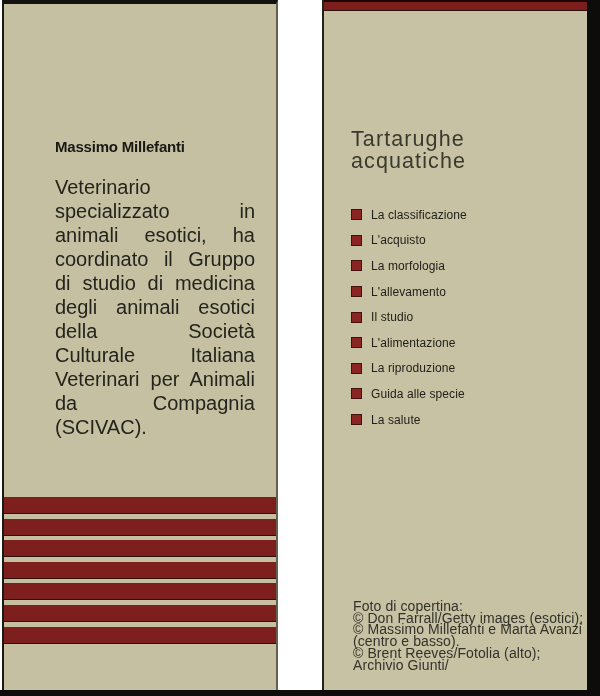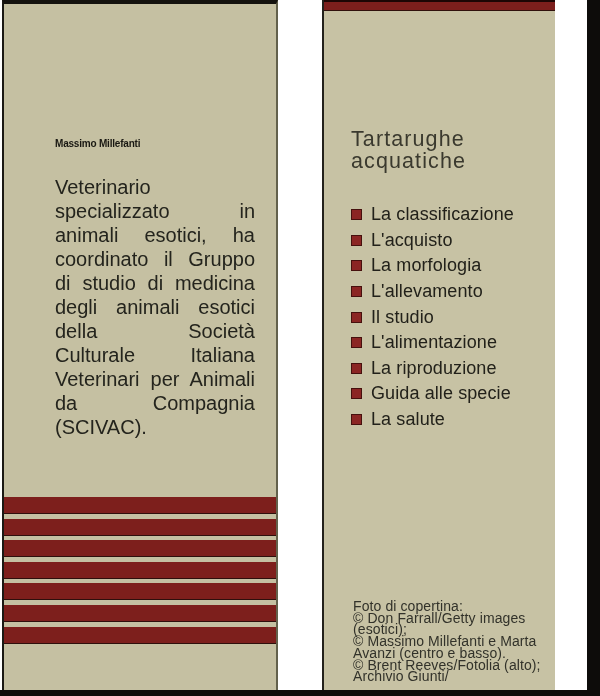--- a/index.html
+++ b/index.html
@@ -26,41 +26,41 @@
   
   .left-flap {
     position: absolute; left: 2px; top: 0; width: 276px; height: 691px;
     background: #c5c0a2;
     border-top: 4px solid #14120e;
     border-left: 2px solid #1b1914;
     border-right: 2px solid #63614c;
   }
   .author {
     position: absolute; left: 51px; top: 134px;
-    font-size: 10px; font-weight: 700; letter-spacing: -0.2px;
+    font-size: 15px; font-weight: 700; letter-spacing: -0.2px;
     color: #191812;
   }
   .bio {
     position: absolute; left: 51px; top: 171px; width: 200px;
     font-size: 20px; line-height: 24px;
     text-align: justify; text-justify: inter-word;
     color: #24241d;
   }
   .stripes {
     position: absolute; left: 0; top: 493px; width: 100%;
   }
   .stripe {
     height: 17px; background: #7d1f1c;
     border-bottom: 1px solid #2e0f0c;
     margin-bottom: 4.6px;
   }
   .stripe:last-child { margin-bottom: 0; }
   
   .right-flap {
-    position: absolute; left: 322px; top: 0; width: 233px; height: 691px;
+    position: absolute; left: 322px; top: 0; width: 265px; height: 691px;
     background: #c7c2a4;
     border-left: 2px solid #23211c;
   }
   .top-band {
     position: absolute; left: 0; top: 0; width: 100%; height: 11px;
     background: #7c1f1c;
     border-top: 2px solid #1c0604;
     border-bottom: 1px solid #30100c;
   }
   .title {
@@ -78,21 +78,21 @@
     height: 25.6px;
   }
   .bullet {
     display: inline-block; flex: 0 0 auto;
     width: 11px; height: 11px;
     background: #8b2523;
     border: 1px solid #46100d;
     margin-right: 9px;
   }
   .topic-label {
-    font-size: 18px; color: #22211a; letter-spacing: 0.1px;
+    font-size: 12px; color: #22211a; letter-spacing: 0.1px;
   }
   .credits {
     position: absolute; left: 29px; top: 601px;
     font-size: 14px; line-height: 11.7px;
     color: #32322a; letter-spacing: 0.1px;
   }
 </style>
 </head>
 <body>
 

